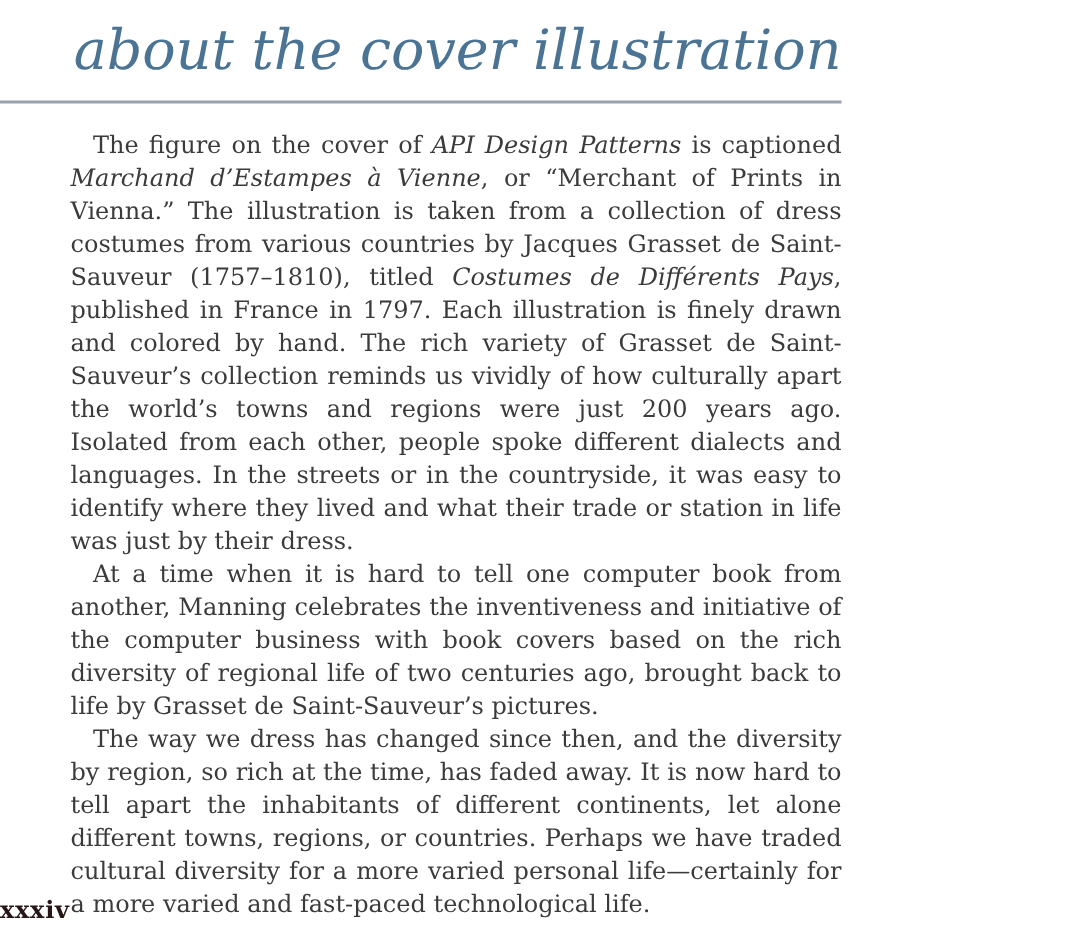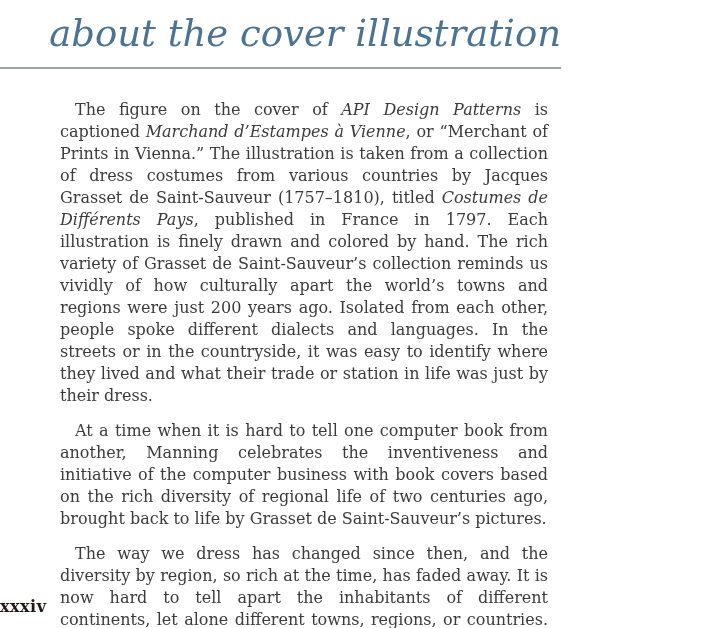--- a/index.html
+++ b/index.html
@@ -46,21 +46,21 @@
     width: calc(100% + 47px);
   }
   .body-text {
     padding: 17px 47px 0 47px;
     color: var(--body-color);
     font-size: 16px;
     line-height: 22px;
     text-align: justify;
   }
   .body-text p {
-    margin: 13px;
+    margin: 0;
     text-indent: 15px;
   }
   .body-text em {
     font-style: italic;
   }
   .page-footer {
     position: absolute;
     left: 0;
     bottom: 12px;
     width: 100%;

